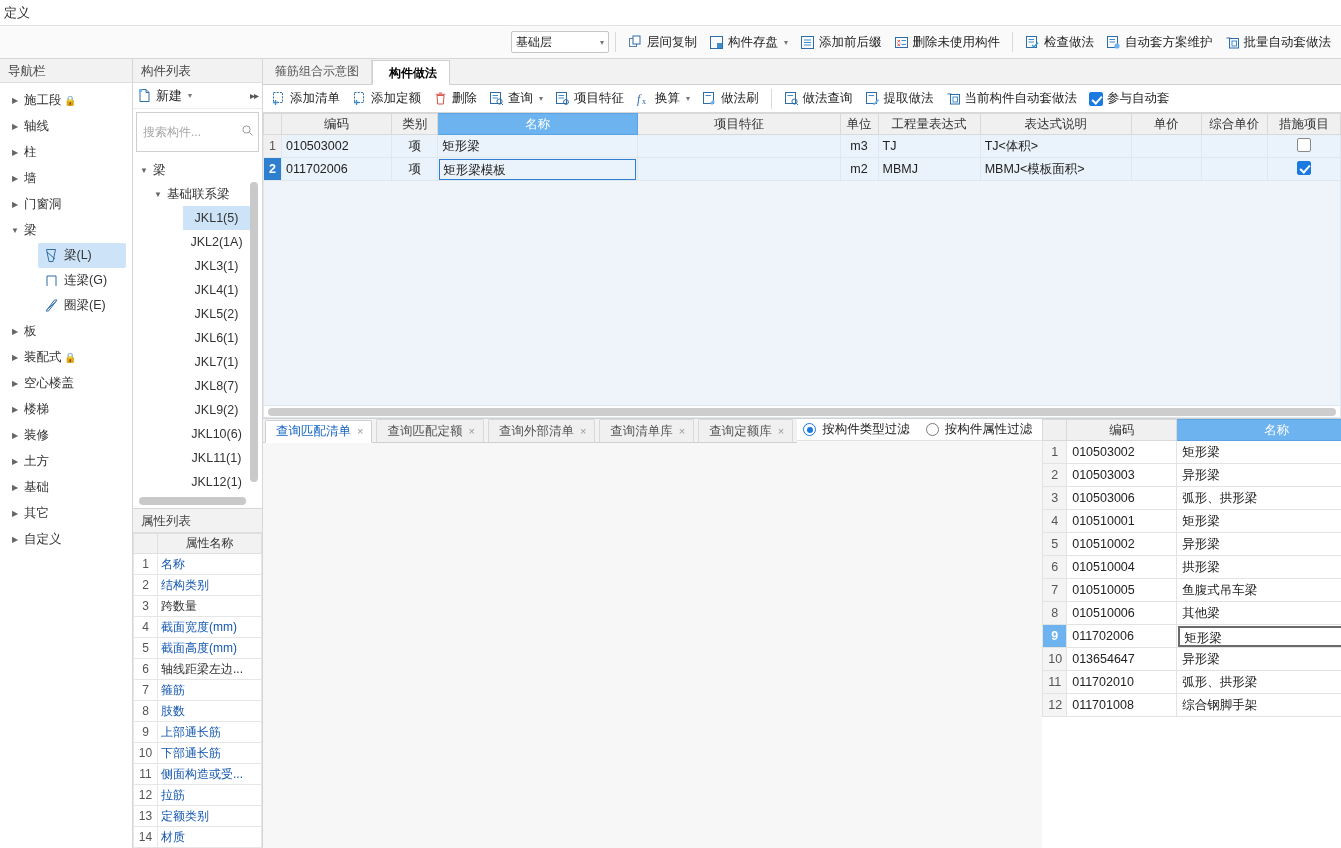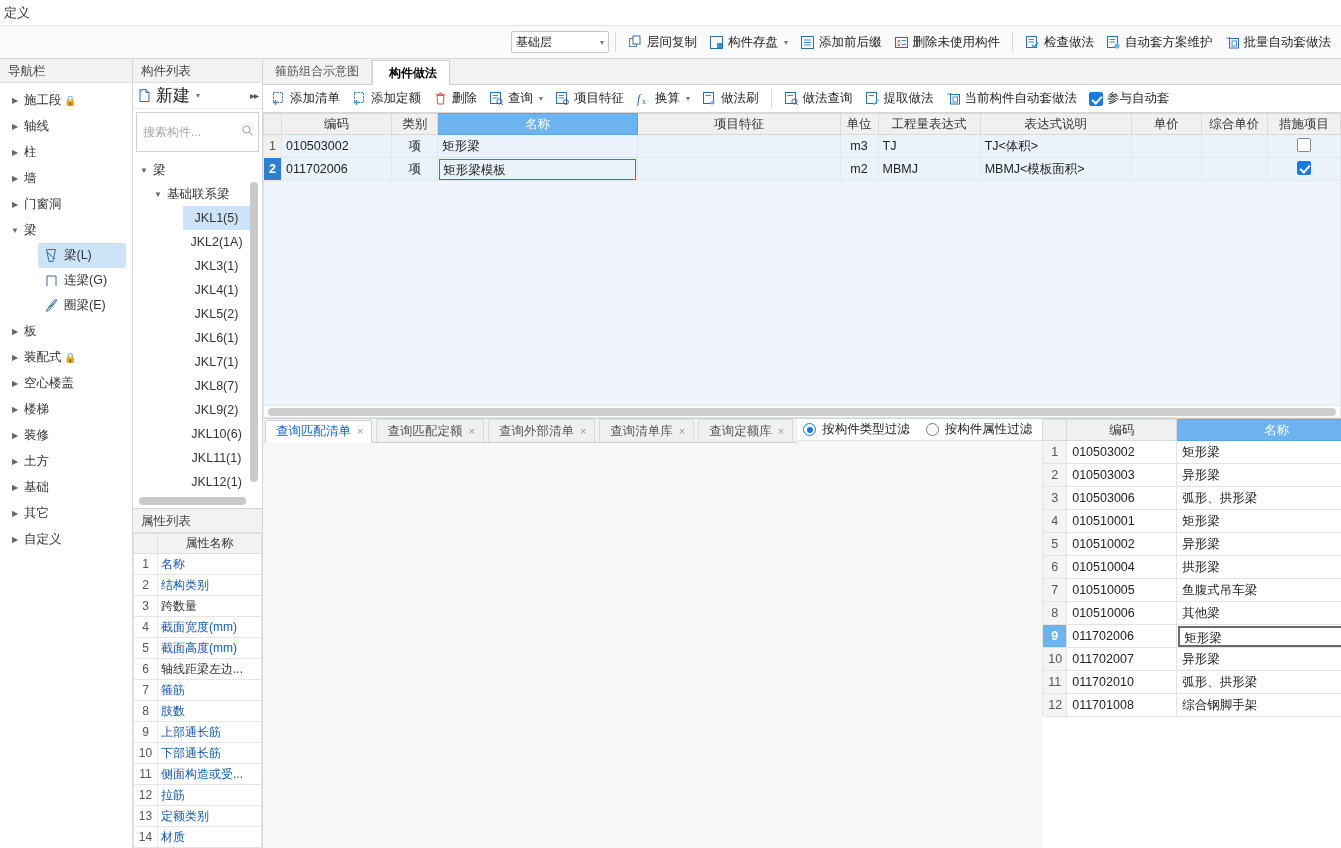--- a/index.html
+++ b/index.html
@@ -92,21 +92,21 @@
   
   .complist {
     width: 130px; flex:0 0 130px;
     border-right: 1px solid #d6d6d6;
     display:flex; flex-direction:column; background:#fff;justify-content:flex-end;
   }
   .new-row {
     height:26px; display:flex; align-items:center; gap:4px;
     padding: 0 4px; border-bottom:1px solid #ececec;
   }
-  .new-row .lbl { font-size:17px; }
+  .new-row .lbl { font-size:13px; }
   .expand-btn { margin-left:auto; color:#555; font-size:10px; letter-spacing:-1px;}
   .searchbox {
     height: 40px; margin:3px 3px 2px 3px;
     border:1px solid #cfcfcf; background:#fff;
     display:flex; align-items:center; padding:0 4px;
   }
   .searchbox input {
     border:0; outline:0; flex:1; font-size:12px; color:#333;
     font-family:inherit; background:transparent; min-width:0;
   }
@@ -878,21 +878,21 @@
               <tr class="selrow">
                   <td class="rn">9</td>
                   <td>011702006</td>
                   <td>
                     <span class="bcell-edit">矩形梁</span>
                   </td>
                   <td class="c">m2</td>
                 </tr>
               <tr>
                   <td class="rn">10</td>
-                  <td>011702007</td>
+                  <td>013654647</td>
                   <td>异形梁</td>
                   <td class="c">m2</td>
                 </tr>
               <tr>
                   <td class="rn">11</td>
                   <td>011702010</td>
                   <td>弧形、拱形梁</td>
                   <td class="c">m2</td>
                 </tr>
               <tr>

